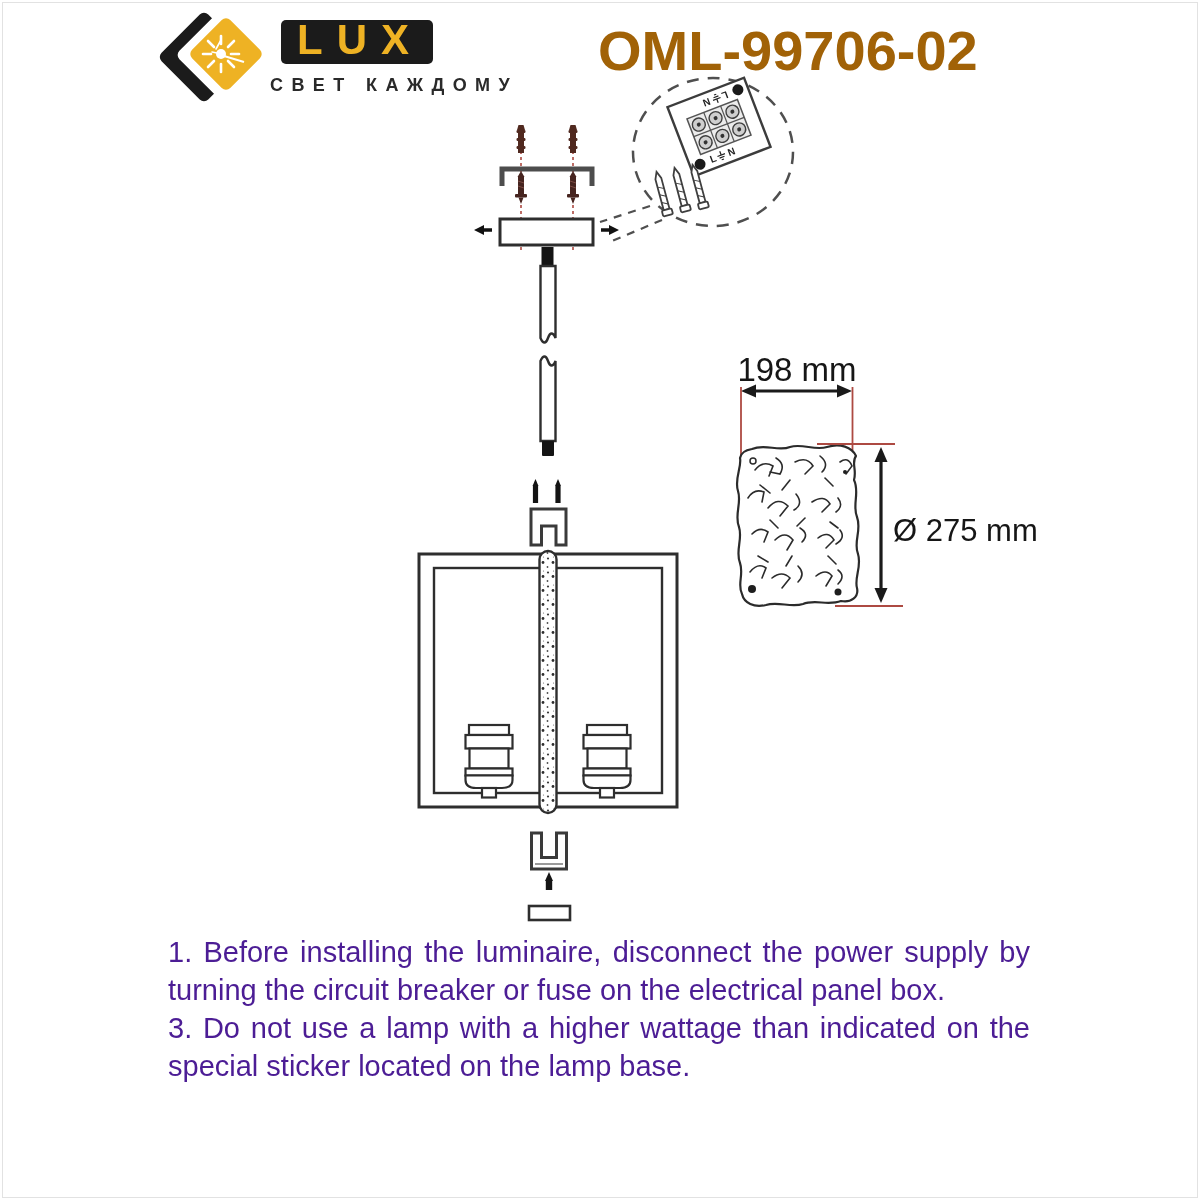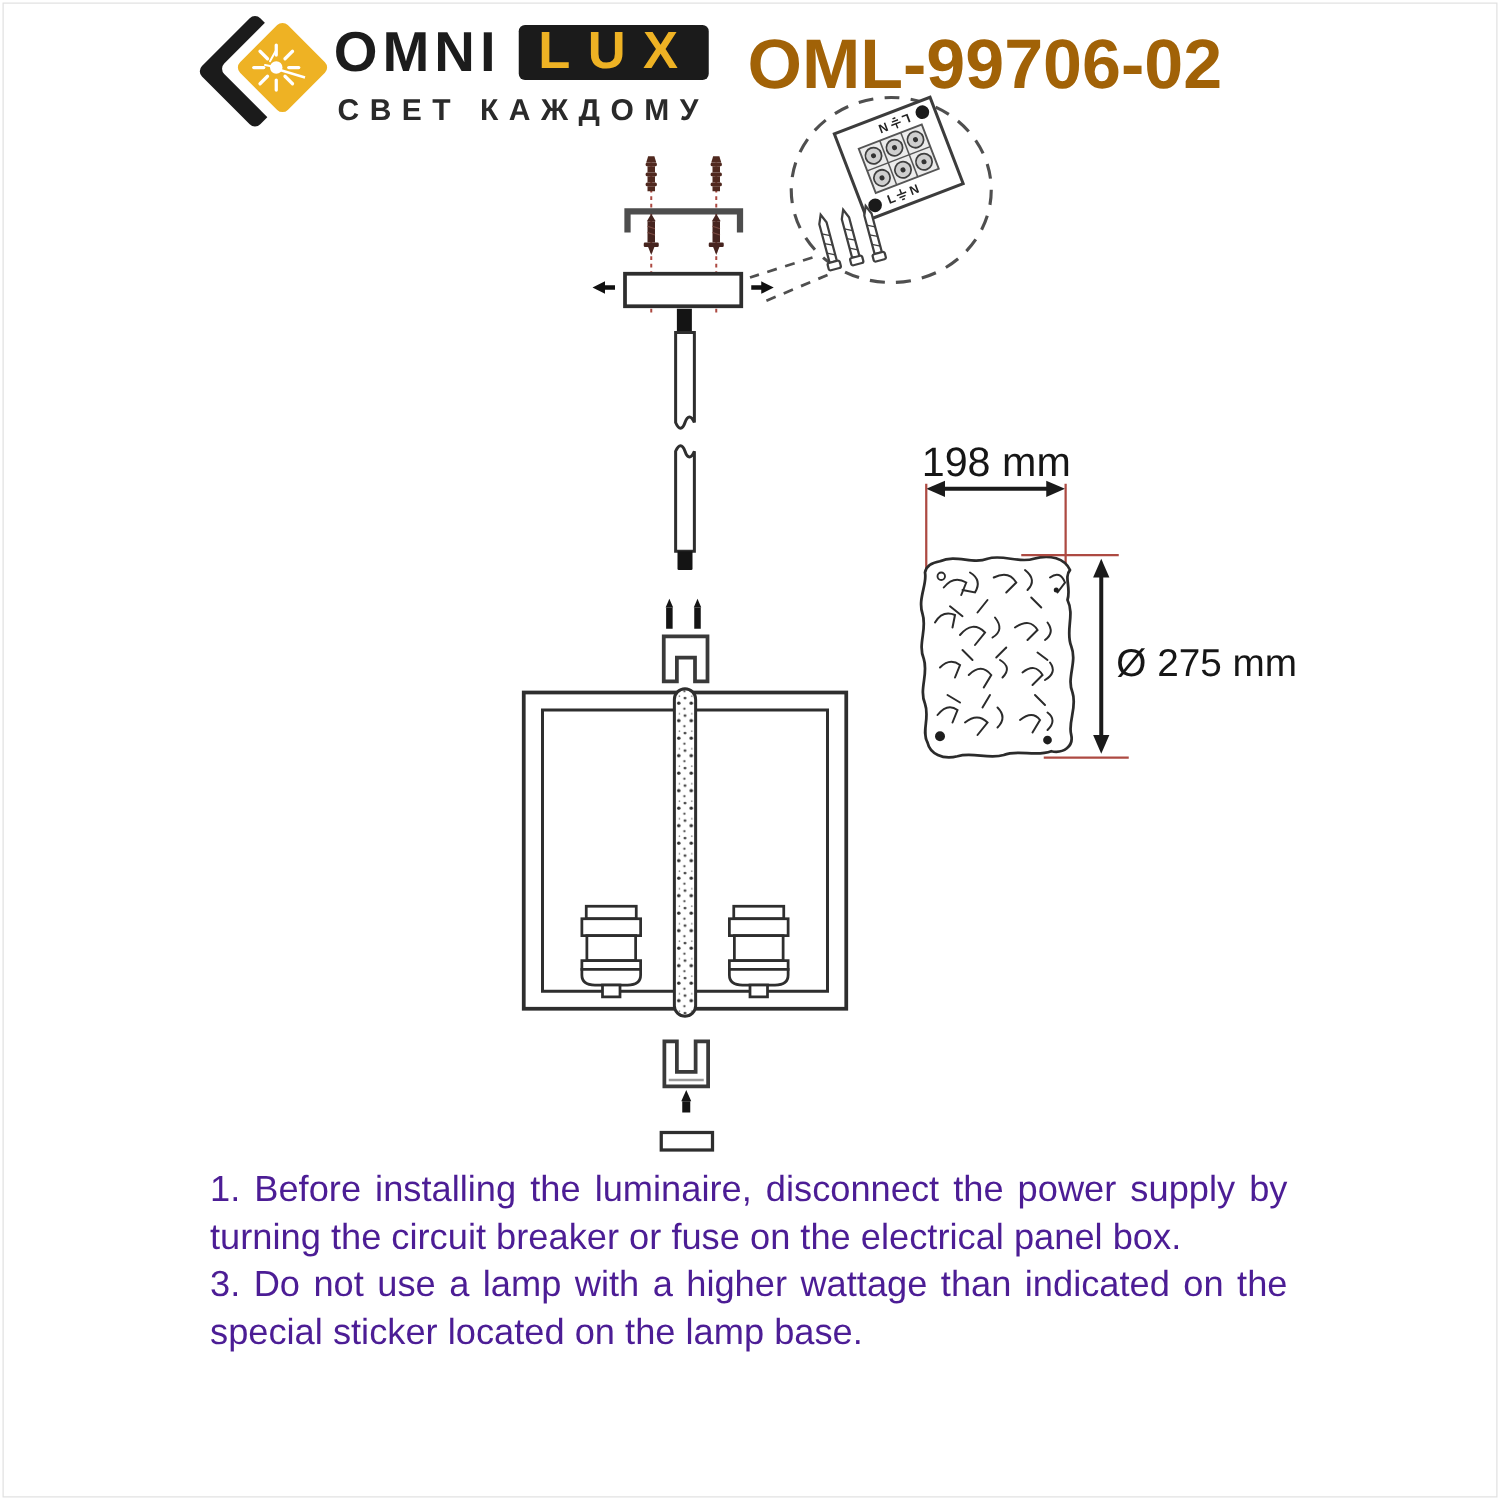--- a/index.html
+++ b/index.html
@@ -18,21 +18,21 @@
   .logo{position:absolute;left:155px;top:4px;width:430px;height:105px;}
   .dia{position:absolute;transform:rotate(45deg);}
   .dia-black{left:16px;top:20px;width:66px;height:66px;background:var(--brand-black);border-radius:6px;}
   .dia-white{left:33px;top:20px;width:62px;height:62px;background:#ffffff;border-radius:6px;}
   .dia-yellow{left:44px;top:23px;width:54px;height:54px;background:var(--brand-yellow);border-radius:6px;}
   .burst{position:absolute;left:42px;top:26px;width:48px;height:48px;}
   .brand-line{position:absolute;left:112px;top:8px;height:60px;display:flex;align-items:center;}
   .brand-primary{font-size:45px;font-weight:700;letter-spacing:4px;color:#1c1c1c;}
   .brand-box{margin-left:14px;background:var(--brand-black);border-radius:5px;height:44px;display:flex;align-items:flex-end;padding:0 10px 0 16px;}
   .brand-secondary{font-size:42px;font-weight:700;letter-spacing:14px;color:var(--brand-yellow);}
-  .tagline{position:absolute;left:115px;top:71px;font-size:24px;font-weight:700;letter-spacing:8.4px;color:#2a2a2a;white-space:nowrap;text-align:center;}
+  .tagline{position:absolute;left:115px;top:71px;font-size:18px;font-weight:700;letter-spacing:8.4px;color:#2a2a2a;white-space:nowrap;text-align:center;}
 
   
   .model{position:absolute;left:598px;top:18px;font-size:56px;font-weight:700;color:#a16207;letter-spacing:0px;white-space:nowrap;}
 
   
   #diagram{position:absolute;left:0;top:0;width:1200px;height:1200px;}
   .ln{stroke:var(--line-col);}
   .g-red{stroke:var(--guide-red);}
   .maroon{fill:var(--anchor-maroon);}
   .dim-text{font-family:"Liberation Sans",sans-serif;font-size:33px;fill:#161616;}
@@ -63,21 +63,20 @@
           <line x1="31" y1="31" x2="37" y2="37"></line>
         <line x1="11" y1="37" x2="17" y2="31"></line>
           <line x1="31" y1="17" x2="37" y2="11"></line>
         <line x1="24" y1="10" x2="19" y2="19" stroke-width="1.6"></line>
           <line x1="15" y1="22" x2="20" y2="23" stroke-width="1.6"></line>
       </g>
       <path d="M27,26 L47,32" stroke="#ffffff" stroke-width="2"></path>
       <circle cx="24" cy="24" r="5" fill="#ffffff"></circle>
     </svg>
     <div class="brand-line">
-      <span class="brand-primary">OMNI</span>
       <span class="brand-box">
         <span class="brand-secondary">LUX</span>
       </span>
     </div>
     <div class="tagline">СВЕТ КАЖДОМУ</div>
   </div>
 
   <div class="model">OML-99706-02</div>
 
   <svg id="diagram" viewBox="0 0 1200 1200">

